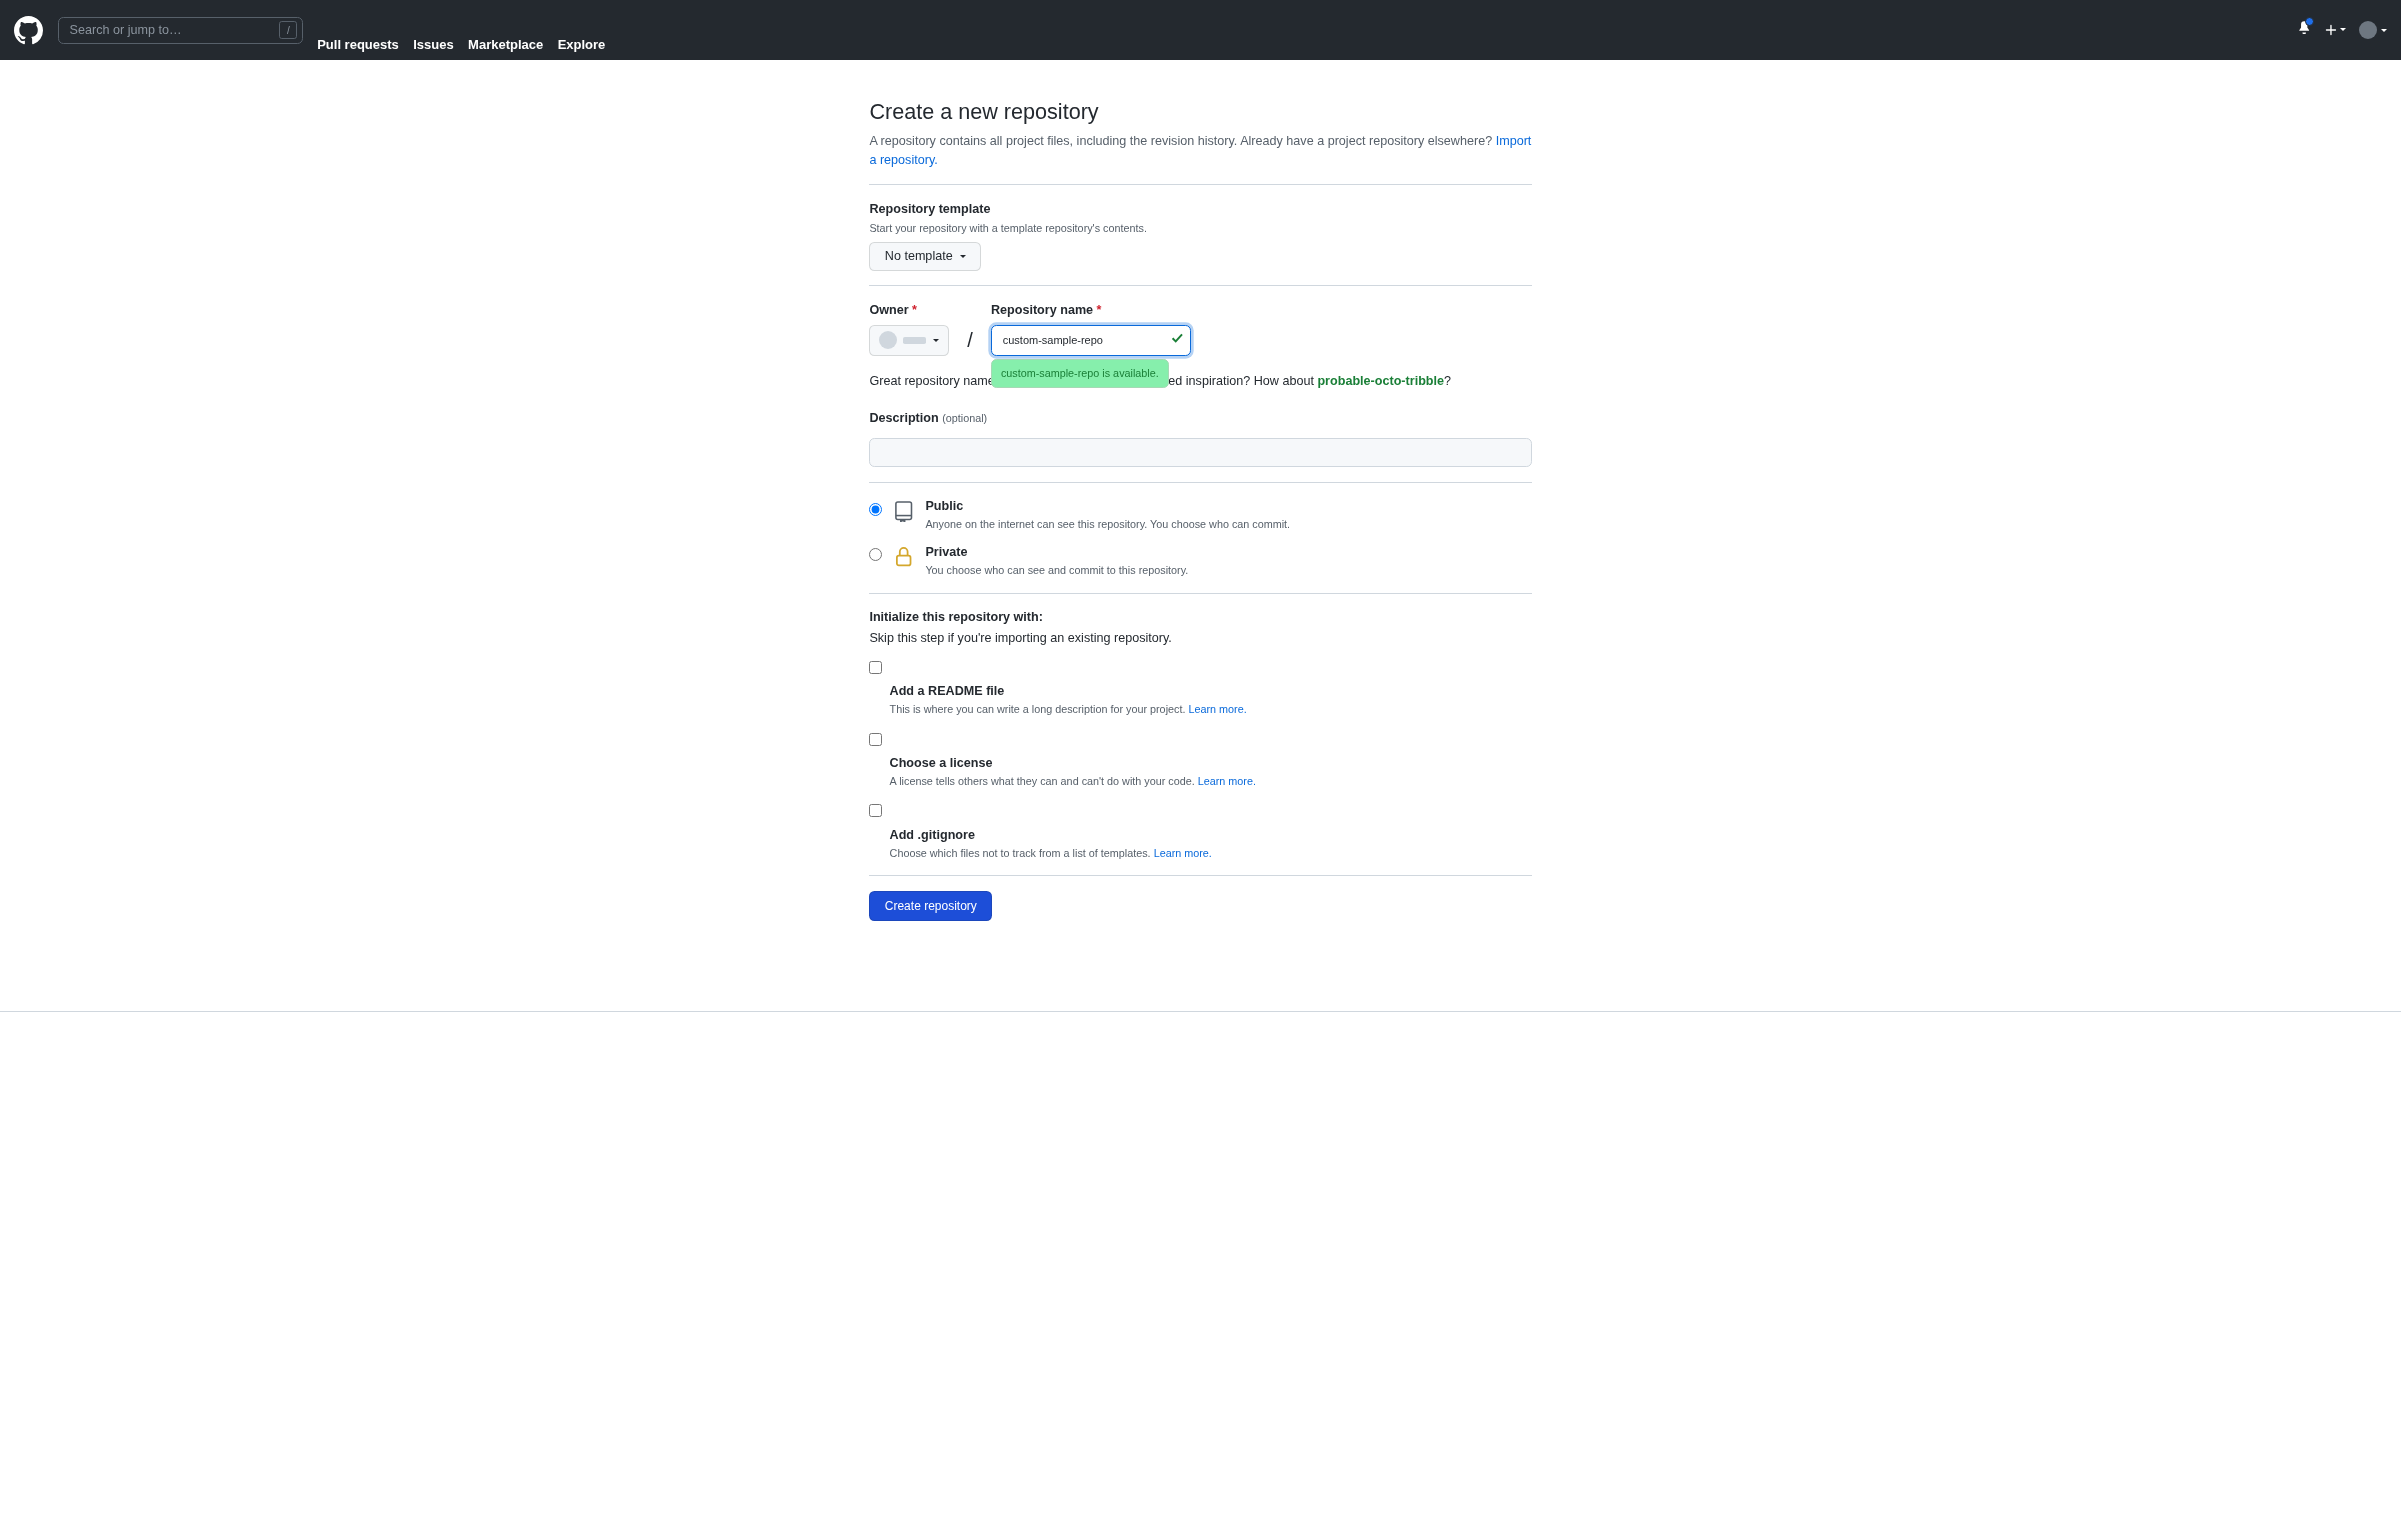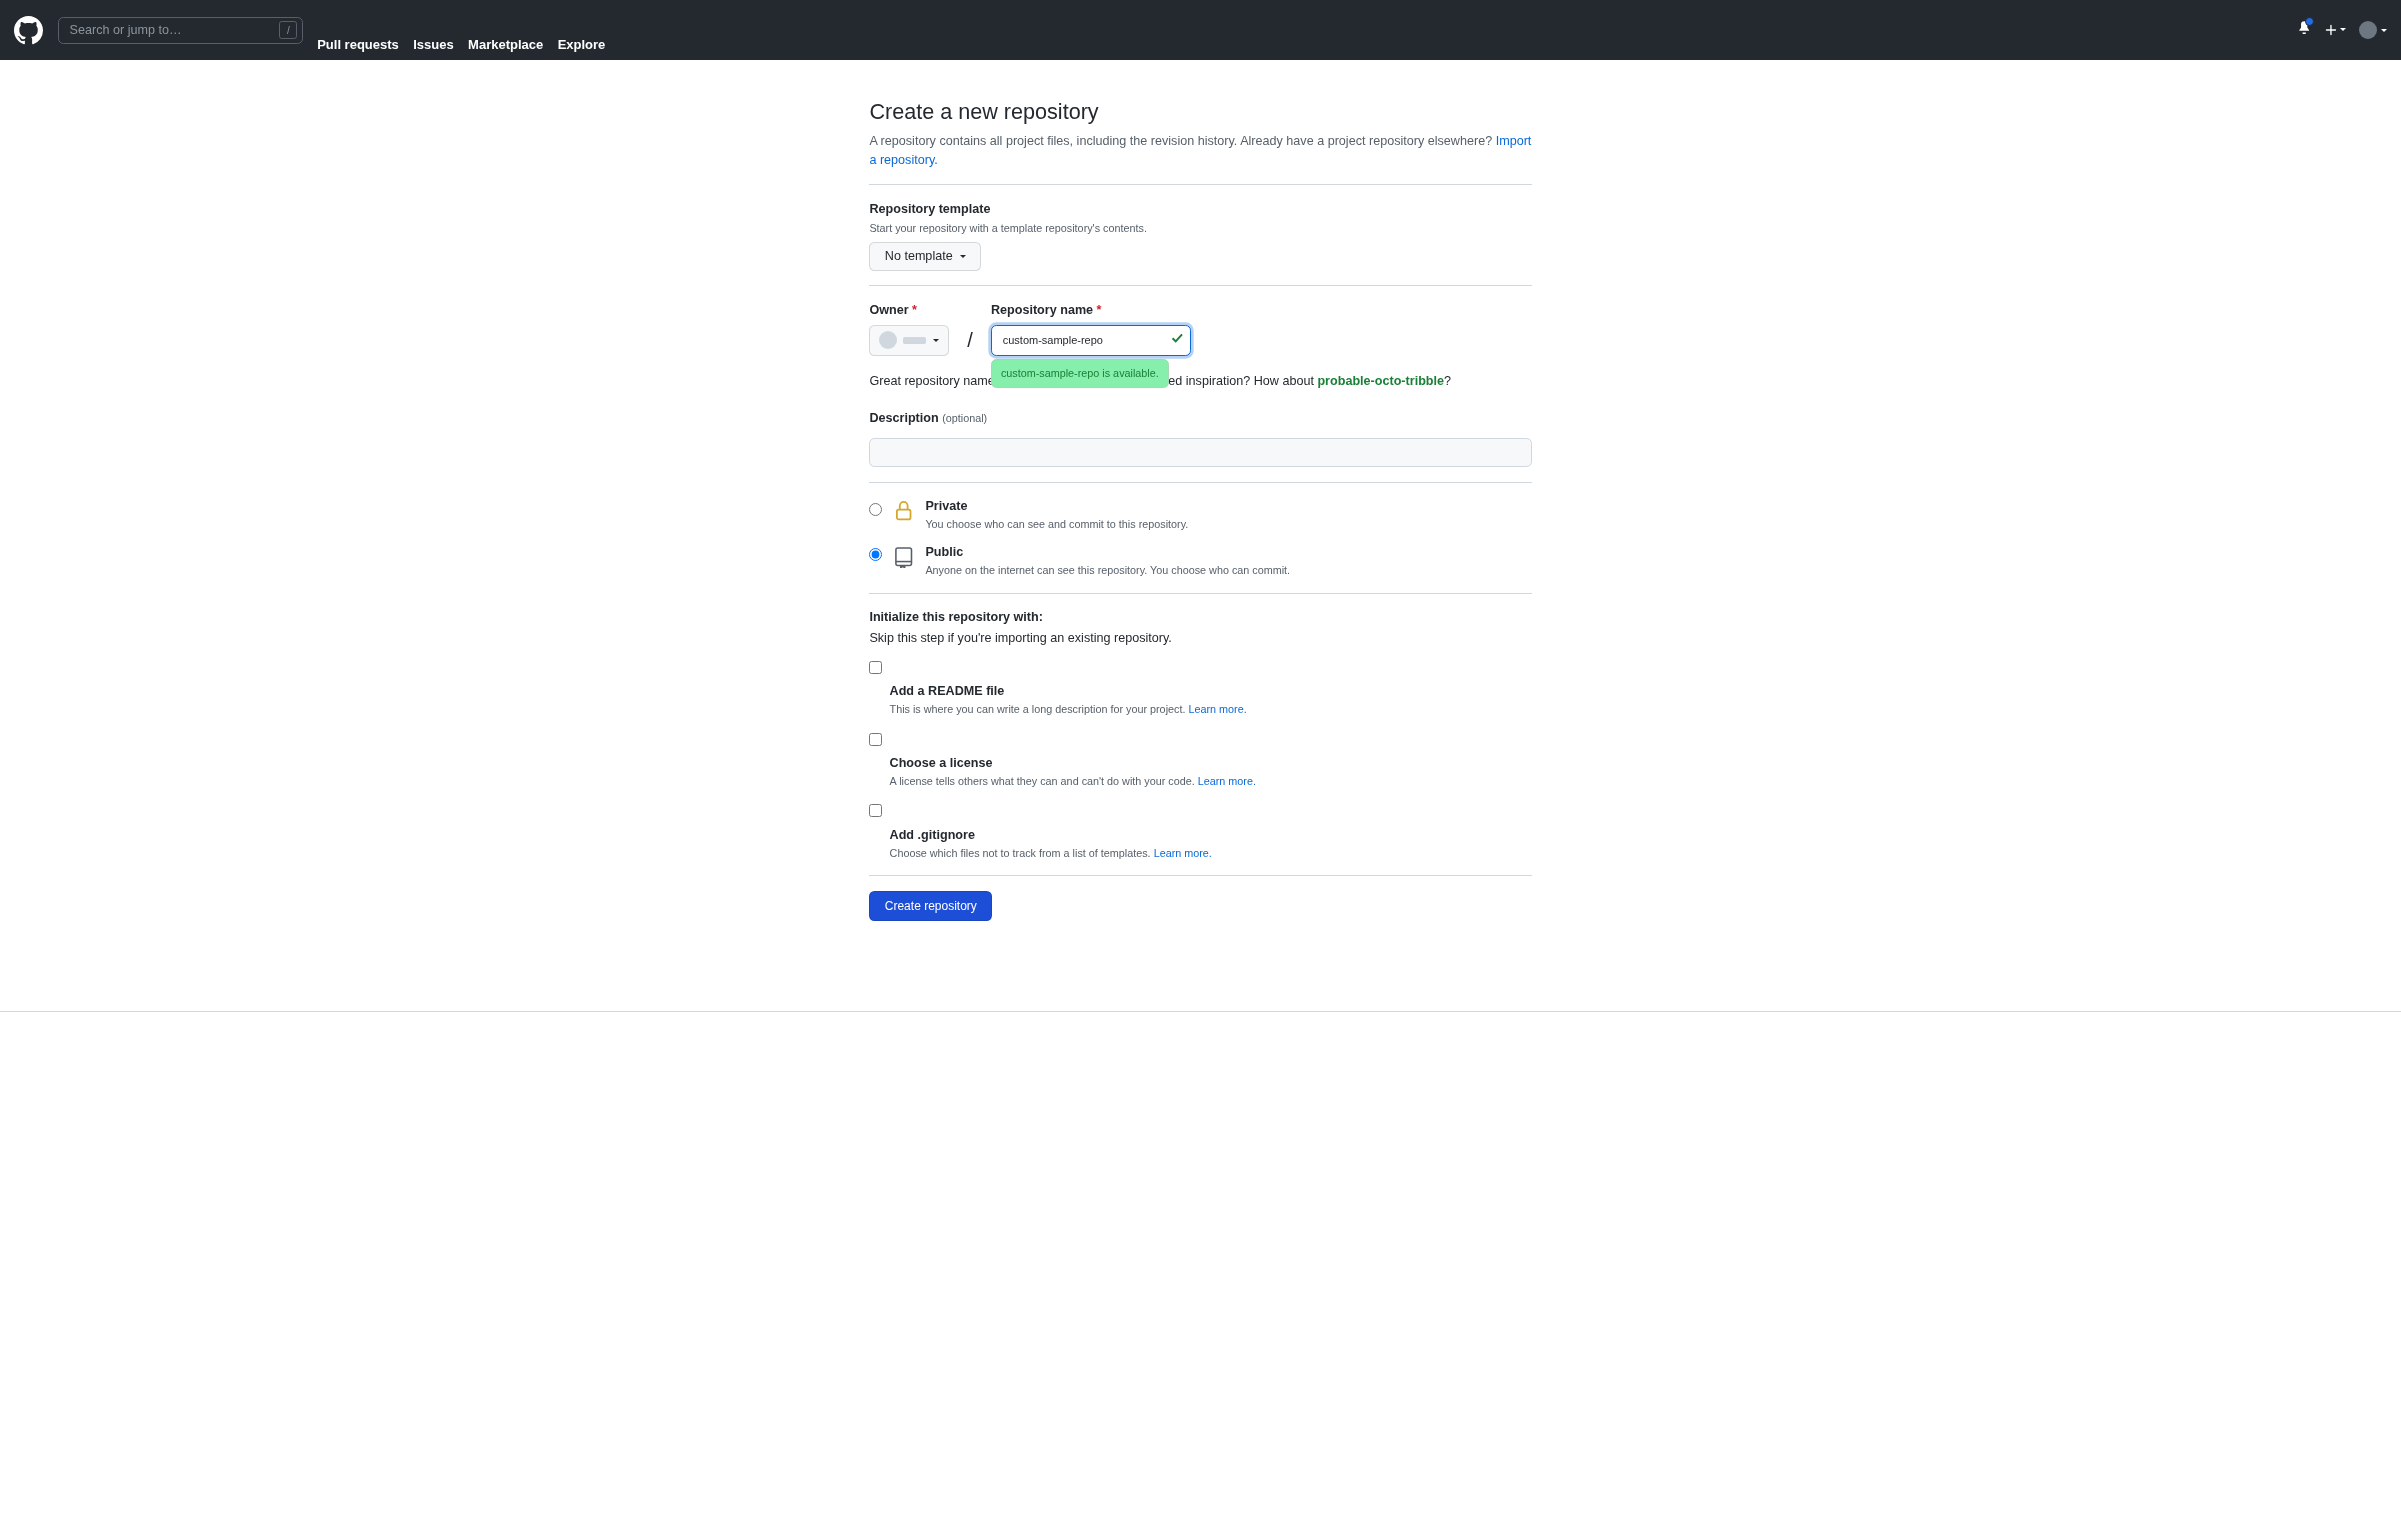--- a/index.html
+++ b/index.html
@@ -304,48 +304,48 @@
   <div class="desc-block">
     <label class="field-label">
       <span>Description</span> <span class="optional">(optional)</span>
     </label>
     <input class="desc-input" type="text" value="" style="">
   </div>
 
   <hr>
 
   <div class="radio-block">
-    <input type="radio" name="vis" style="">
-    <div class="radio-icon">
-      <svg width="23.4" height="23.4" viewBox="0 0 24 24" fill="none" stroke="#d4a72c" stroke-width="1.8">
-          <rect x="5" y="11" width="14" height="10" rx="2"></rect>
-          <path d="M8 11V7a4 4 0 018 0v4"></path>
-        </svg>
-    </div>
-    <div class="radio-text">
-      <div class="t">Private</div>
-      <div class="d">You choose who can see and commit to this repository.</div>
-    </div>
-  </div>
-
-  <div class="radio-block">
     <input type="radio" name="vis" checked="" style="">
     <div class="radio-icon">
       <svg width="23.4" height="23.4" viewBox="0 0 24 24" fill="none" stroke="#57606a" stroke-width="1.6">
           <rect x="4" y="3" width="16" height="18" rx="2"></rect>
           <path d="M4 17h16"></path>
           <path d="M9 21v2l2-1 2 1v-2"></path>
         </svg>
     </div>
     <div class="radio-text">
       <div class="t">Public</div>
       <div class="d">Anyone on the internet can see this repository. You choose who can commit.</div>
     </div>
   </div>
 
+  <div class="radio-block">
+    <input type="radio" name="vis" style="">
+    <div class="radio-icon">
+      <svg width="23.4" height="23.4" viewBox="0 0 24 24" fill="none" stroke="#d4a72c" stroke-width="1.8">
+          <rect x="5" y="11" width="14" height="10" rx="2"></rect>
+          <path d="M8 11V7a4 4 0 018 0v4"></path>
+        </svg>
+    </div>
+    <div class="radio-text">
+      <div class="t">Private</div>
+      <div class="d">You choose who can see and commit to this repository.</div>
+    </div>
+  </div>
+
   <hr>
 
   <div class="label-strong">Initialize this repository with:</div>
   <p style="font-size:12.6px;color:#24292f;margin-top:1.8px;">Skip this step if you're importing an existing repository.</p>
 
   <div class="check-block">
     <div class="check-row">
       <input type="checkbox" style="">
       <div>
         <div class="t">Add a README file</div>

